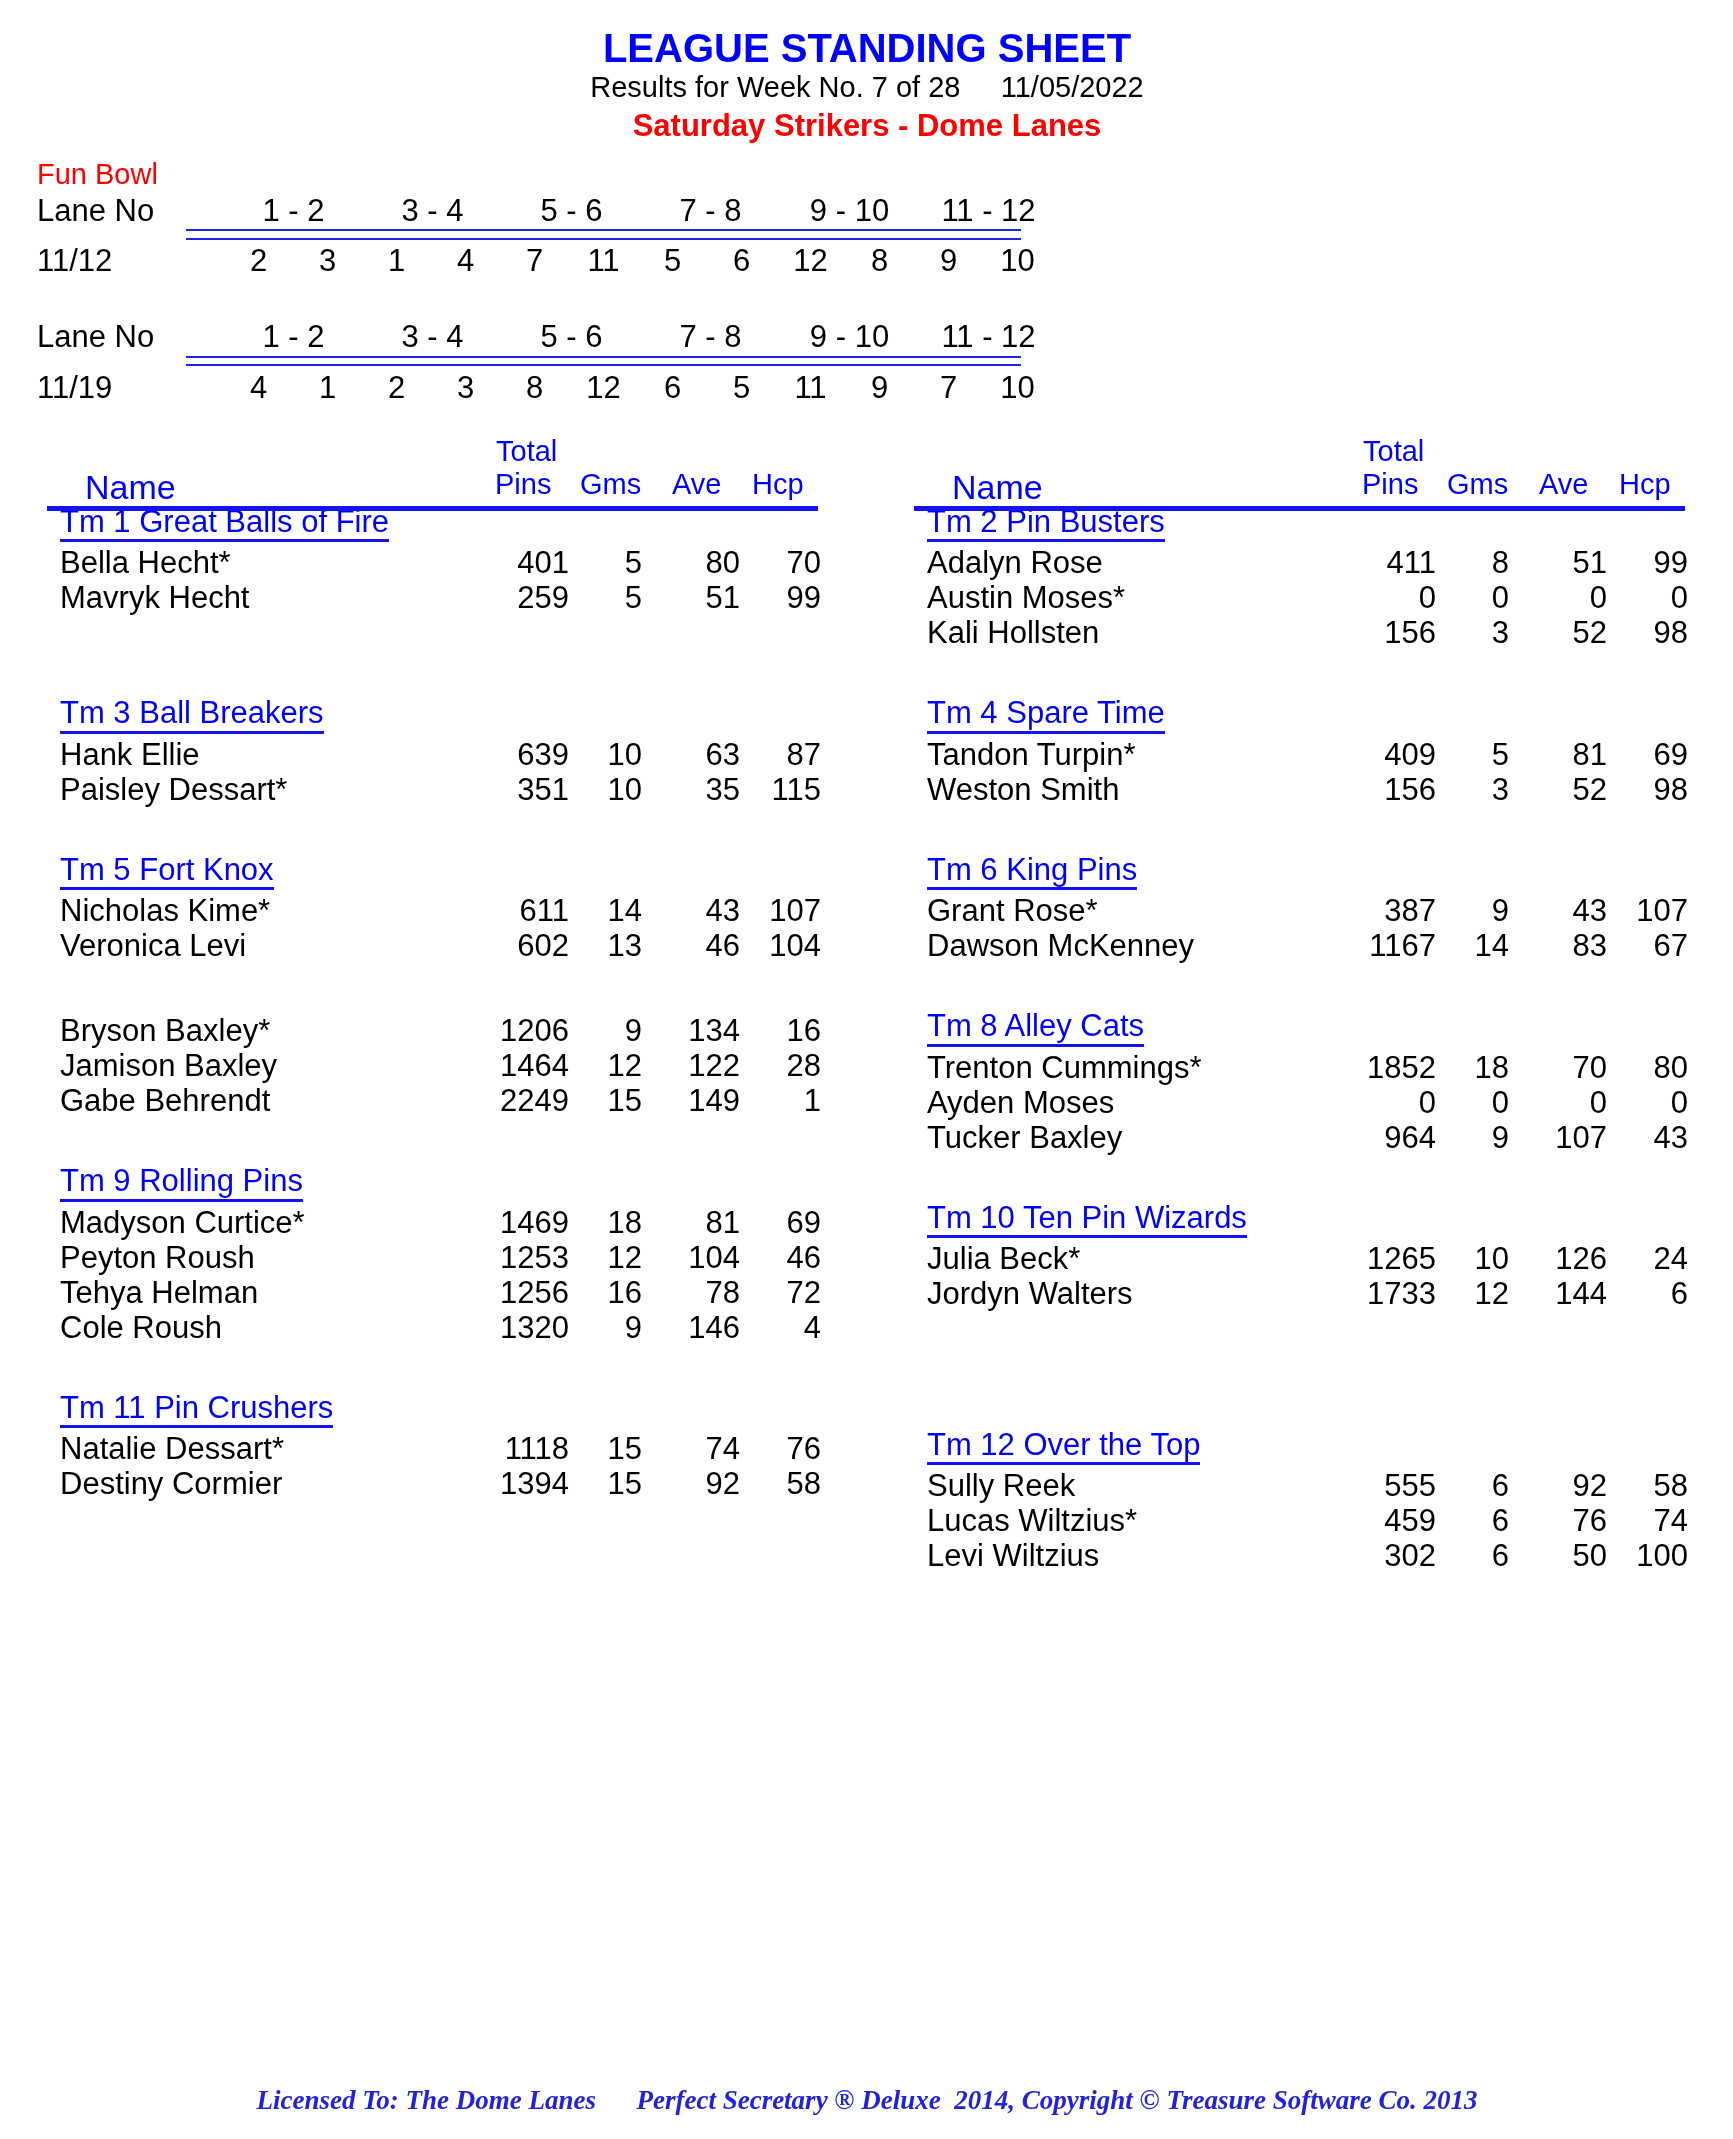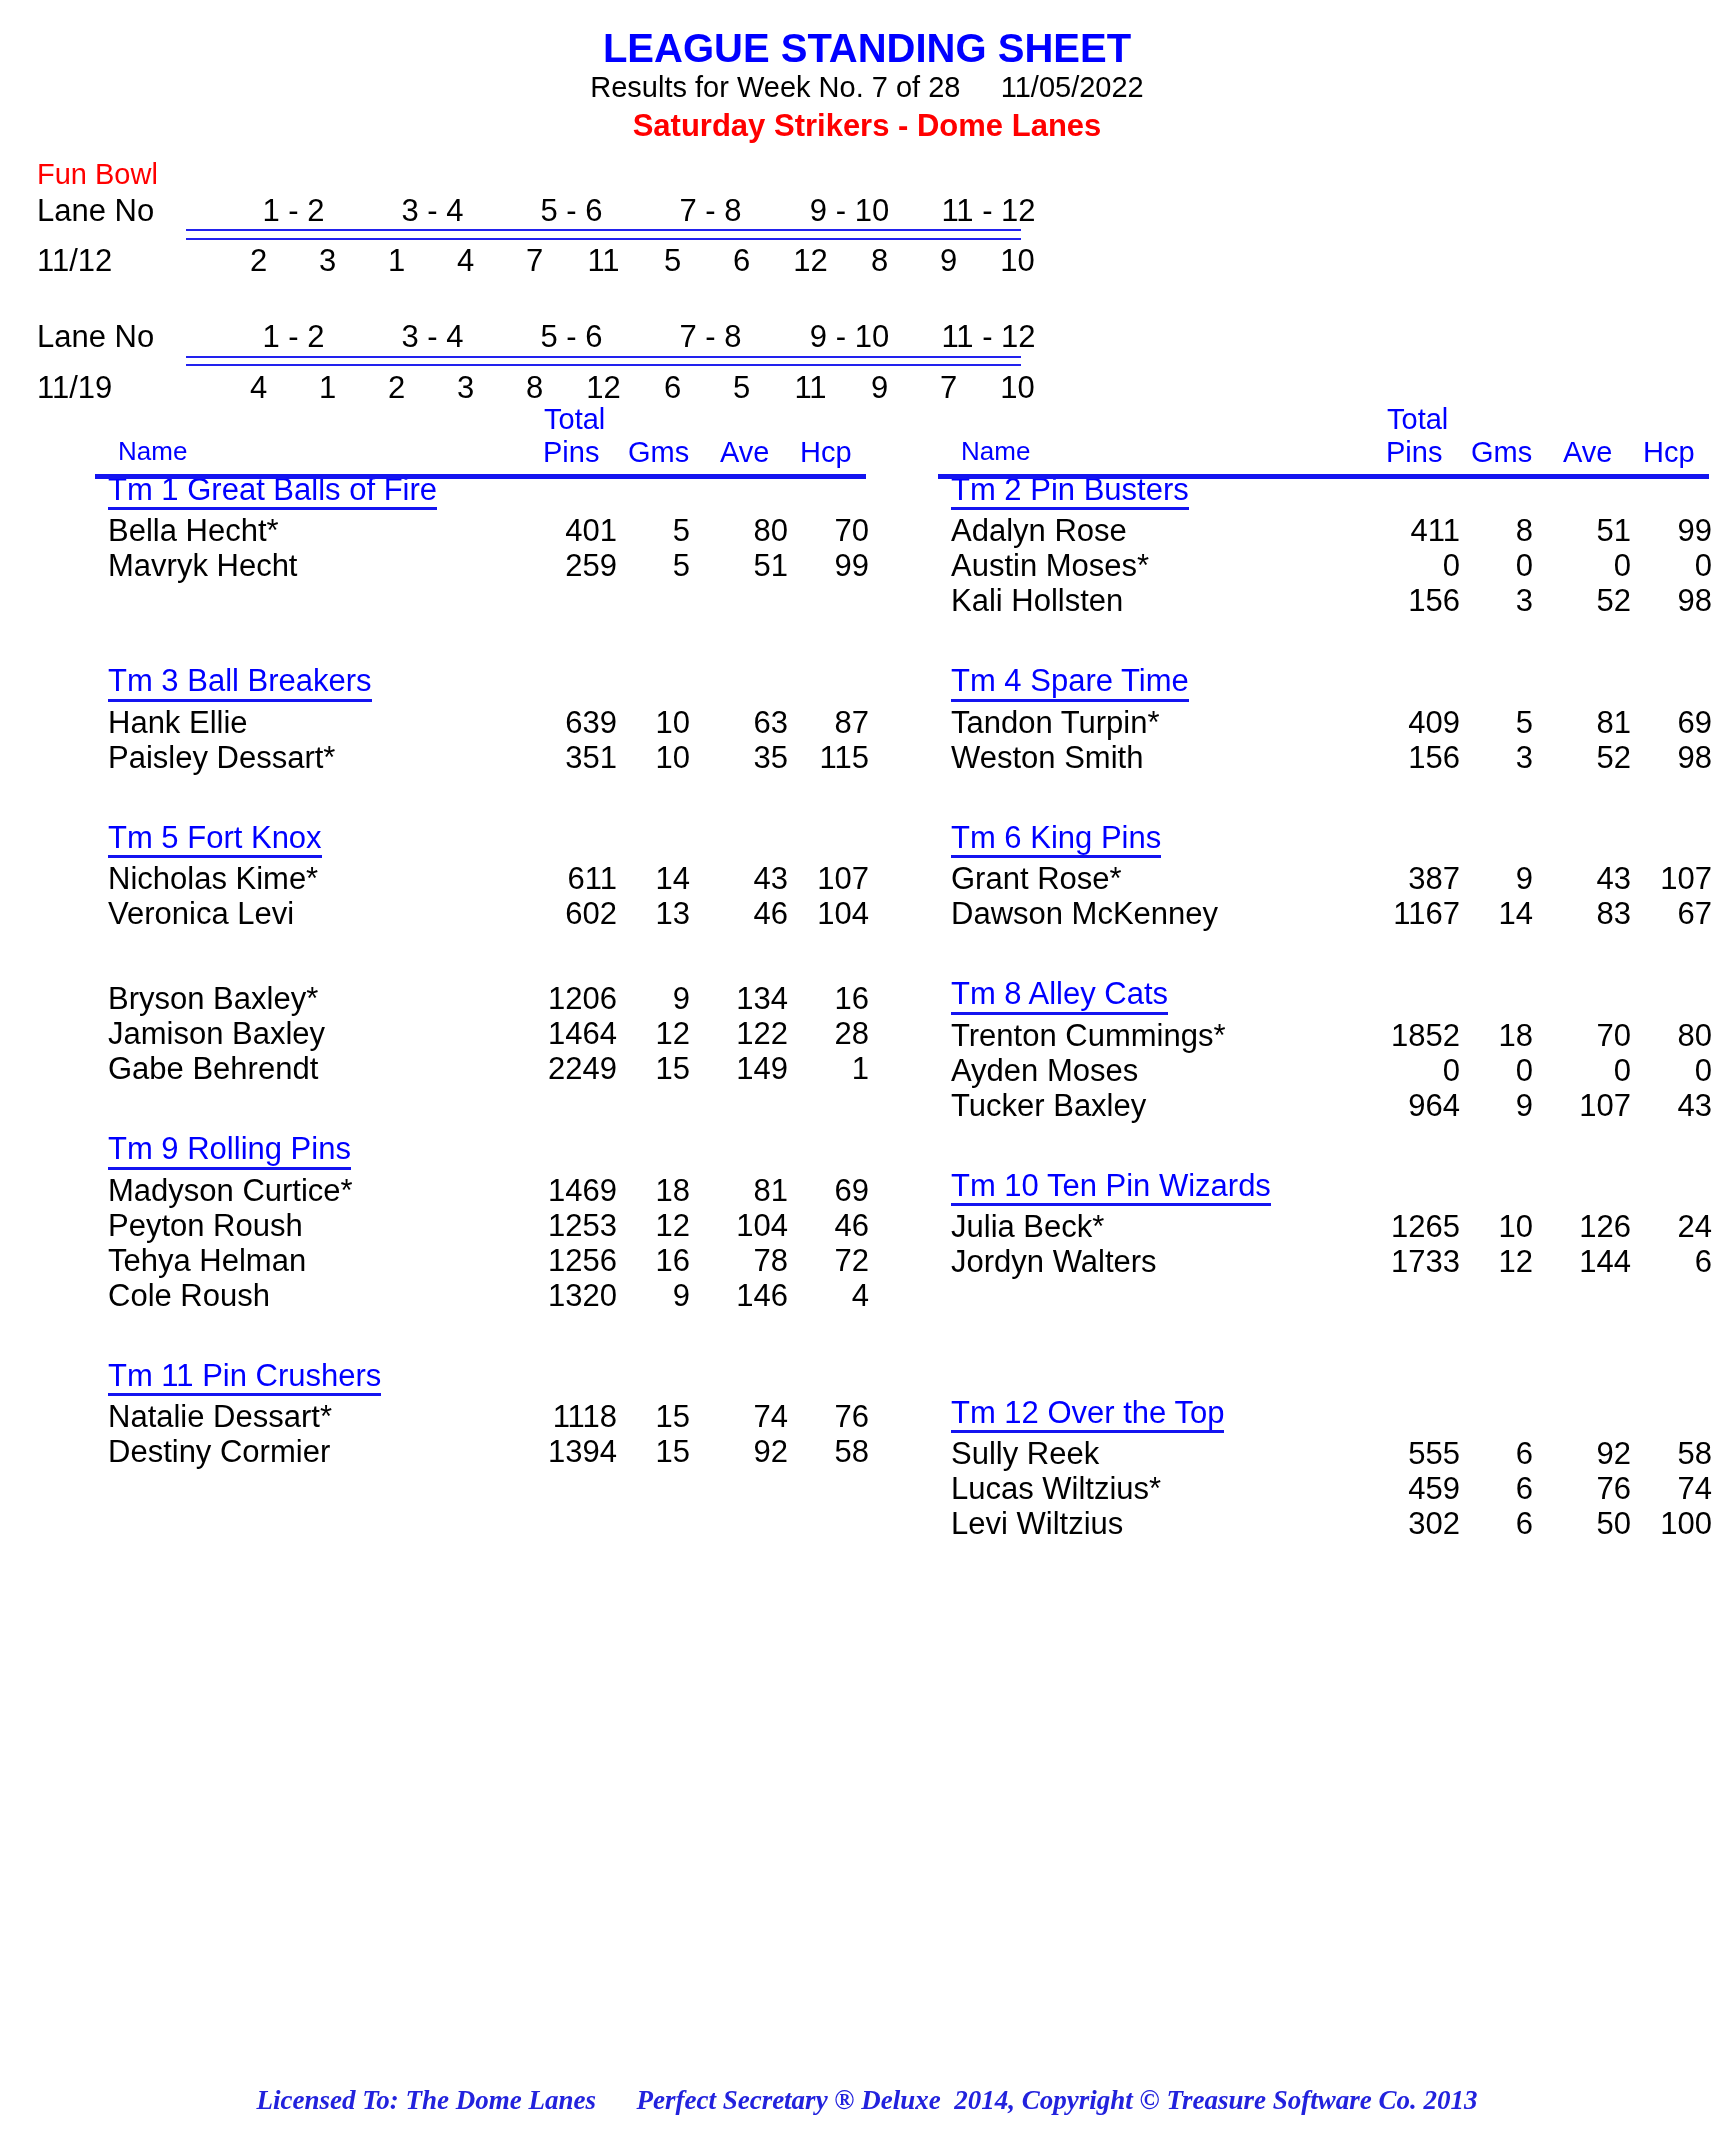--- a/index.html
+++ b/index.html
@@ -73,35 +73,35 @@
     border-bottom: 2.3px solid #2222ee;
     background: #ffffff;
     margin-top: 1.5px;
     margin-bottom: 3.1px;
   }
   .lane-gap { height: 40px; }
 
   
   .cols {
     display: flex;
-    padding-left: 48px;
+    margin-top: 32px;
   }
   .col { width: 867px; position: relative; }
   .colhdr { position: relative; height: 69px; color: #0000ff; }
   .hdr-total {
     position: absolute;
     left: 496px;
     top: -1.5px;
     font-size: 29px;
   }
   .hdr-name {
     position: absolute;
-    left: 70px;
+    left: 85px;
     top: 31px;
-    font-size: 26px;
+    font-size: 34px;
   }
   .hdr-pins { position: absolute; left: 495px; top: 31px; font-size: 29px; }
   .hdr-gms  { position: absolute; left: 580px; top: 31px; font-size: 29px; }
   .hdr-ave  { position: absolute; left: 672px; top: 31px; font-size: 29px; }
   .hdr-hcp  { position: absolute; left: 752px; top: 31px; font-size: 29px; }
   .hdr-rule {
     position: absolute;
     left: 47px;
     top: 69px;
     width: 771px;

